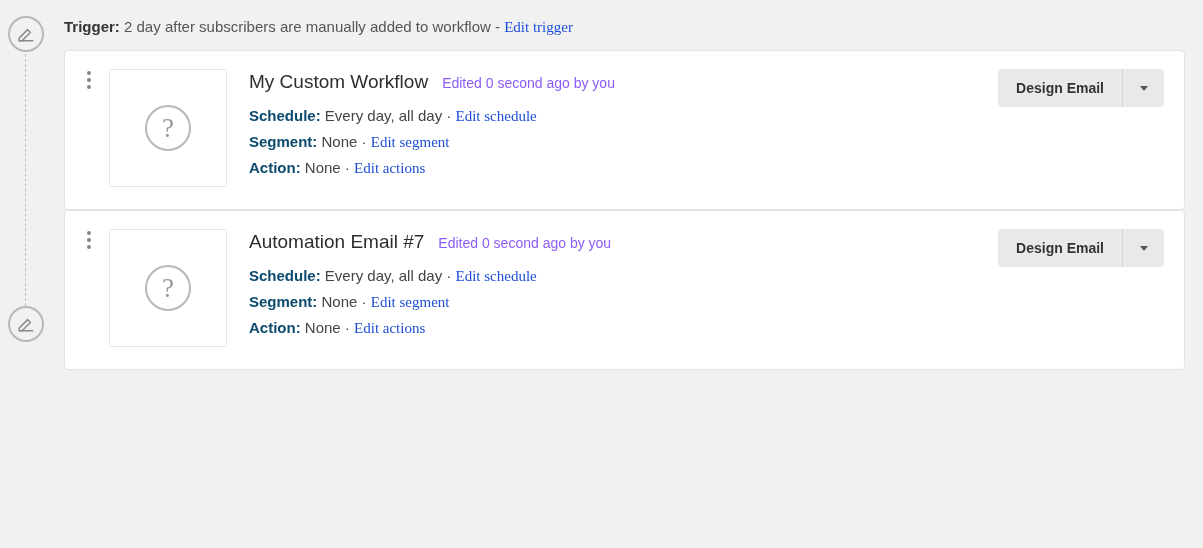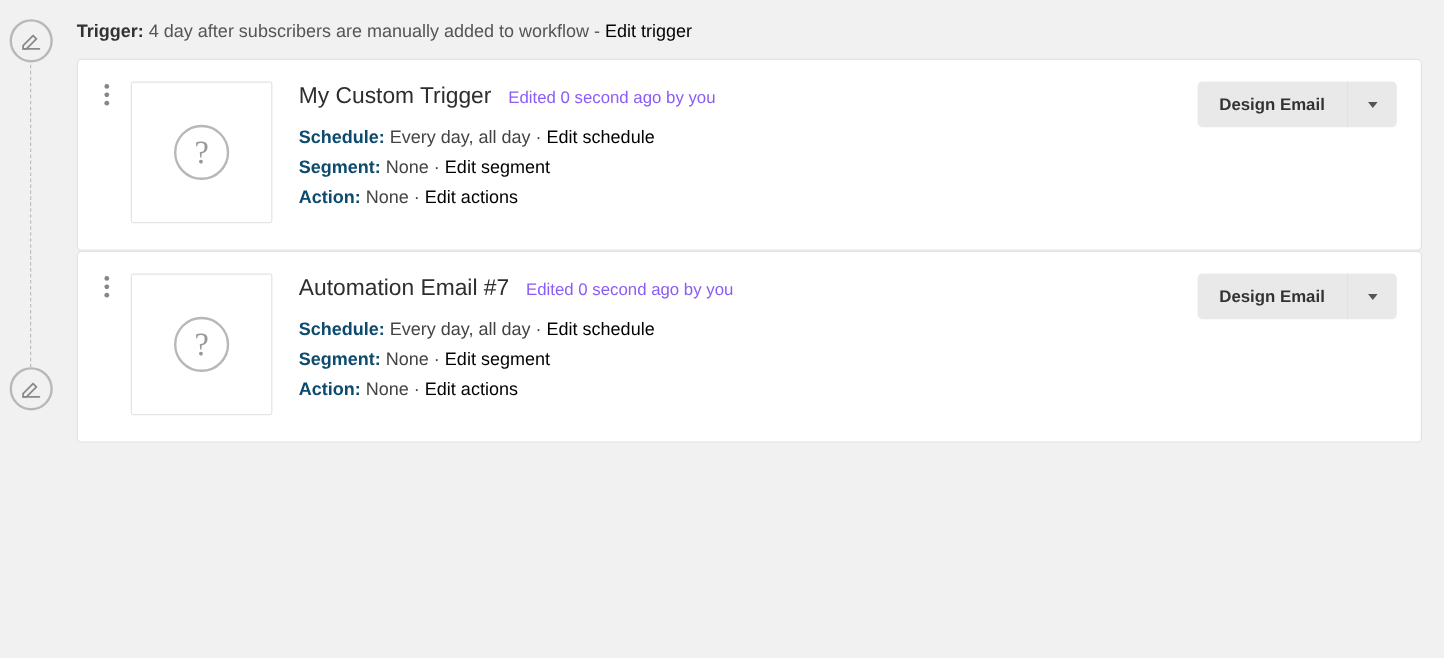--- a/index.html
+++ b/index.html
@@ -37,21 +37,21 @@
   }
   .pencil-badge svg { width: 18px; height: 18px; }
   .trigger-row {
     position: relative;
     margin-left: 56px;
     font-size: 15px;
     color: #555;
     margin-bottom: 14px;
   }
   .trigger-row .label { font-weight: 600; color: #333; margin-top: 10px; }
-  .link { color: #000000; text-decoration: none; cursor: pointer; }
+  .link { color: #1d4ed8; text-decoration: none; cursor: pointer; font-family: Liberation Serif, serif; }
   .card {
     position: relative;
     margin-left: 56px;
     margin-right: 18px;
     background: #fff;
     border: 1px solid #e3e3e3;
     border-radius: 4px;
     padding: 18px 20px 22px 18px;
   }
   .card-inner {
@@ -163,21 +163,21 @@
 
   <div class="pencil-badge" style="top:-2px;">
     <svg viewBox="0 0 24 24" fill="none" stroke="#8a8a8a" stroke-width="2" stroke-linecap="round" stroke-linejoin="round">
       <path d="M3 17.25V21h3.75L17.81 9.94l-3.75-3.75L3 17.25z"></path>
       <line x1="3" y1="21" x2="21" y2="21"></line>
     </svg>
   </div>
 
   <div class="trigger-row" style="padding-top:0px;">
     <span class="label">Trigger:</span>
-    <span>4 day after subscribers are manually added to workflow - </span>
+    <span>2 day after subscribers are manually added to workflow - </span>
     <a class="link">Edit trigger</a>
   </div>
 
   <div class="card">
     <div class="actions">
       <button class="btn">Design Email</button>
       <button class="btn-caret">
         <span class="caret"></span>
       </button>
     </div>
@@ -187,21 +187,21 @@
           <span></span>
             <span></span>
             <span></span>
         </div>
       </div>
       <div class="thumb">
         <div class="thumb-q">?</div>
       </div>
       <div class="content">
         <div class="title-row">
-          <div class="title">My Custom Trigger</div>
+          <div class="title">My Custom Workflow</div>
           <div class="meta">
             <span>Edited</span>
             <span>0 second ago by you</span>
           </div>
         </div>
         <div class="line">
           <span class="lbl">Schedule:</span>
           <span>Every day, all day</span>
           ·
           <a class="link">Edit schedule</a>

